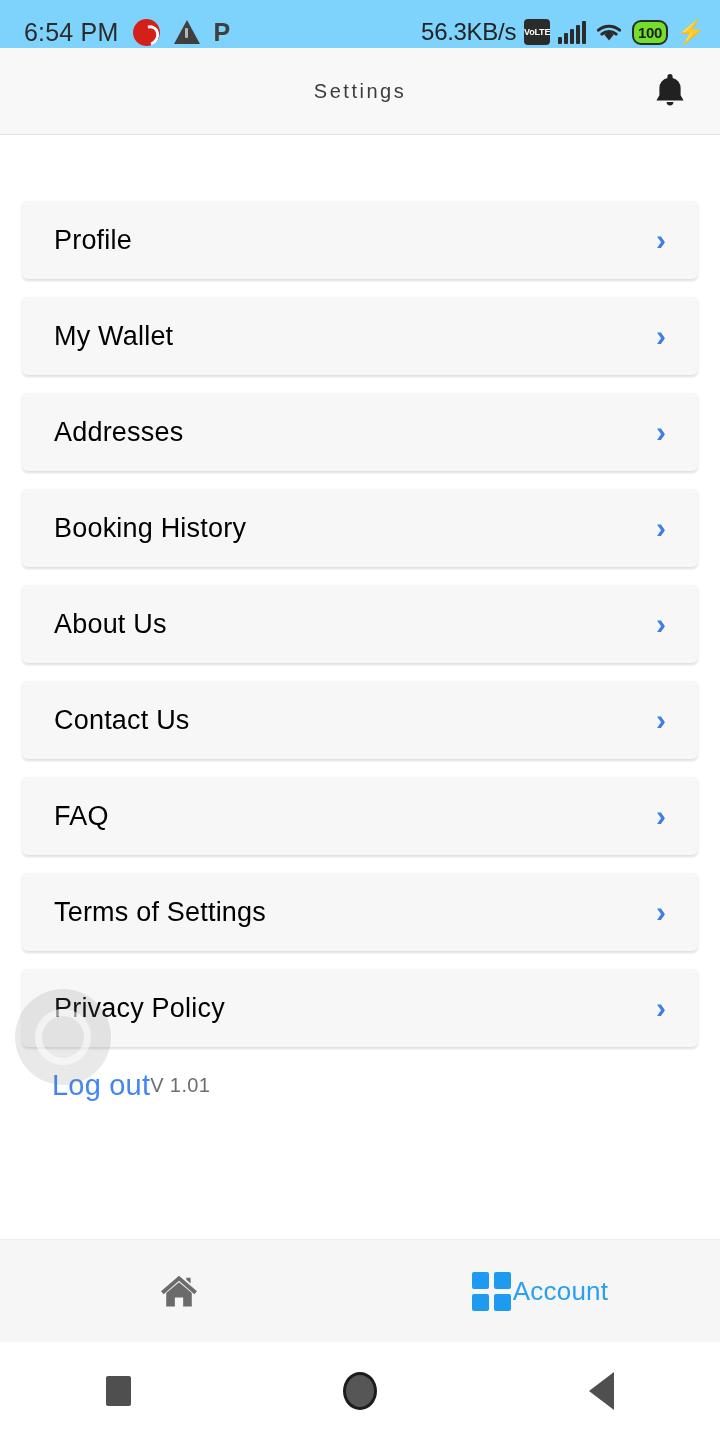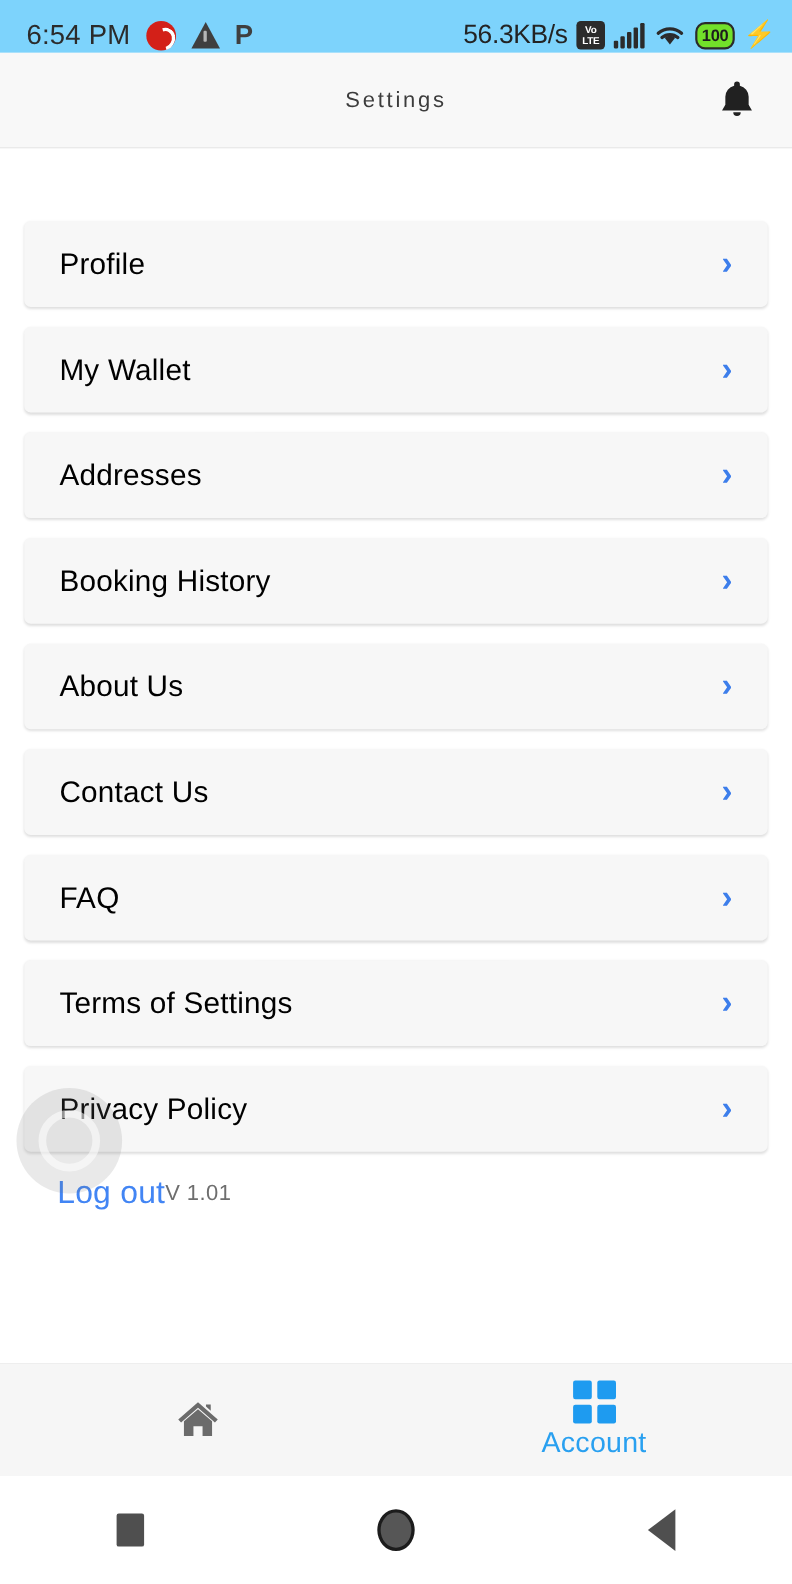--- a/index.html
+++ b/index.html
@@ -107,21 +107,21 @@
   .volte-icon {
     width: 26px;
     height: 26px;
     background: #2b2b2b;
     border-radius: 4px;
     color: #ffffff;
     font-size: 9px;
     font-weight: 700;
     line-height: 10px;
     display: flex;
-    flex-direction: column;
+    flex-direction: row;
     align-items: center;
     justify-content: center;
     letter-spacing: -0.2px;
     flex: 0 0 auto;
   }
   .signal-icon {
     display: flex;
     align-items: flex-end;
     gap: 2px;
     height: 24px;
@@ -273,21 +273,21 @@
   .tabbar {
     height: 102px;
     background: #f6f6f6;
     border-top: 1px solid #eeeeee;
     display: flex;
     flex: 0 0 auto;
   }
   .tab {
     flex: 1 1 50%;
     display: flex;
-    flex-direction: column;
+    flex-direction: row;
     align-items: center;
     justify-content: center;
     gap: 2px;
   }
   .tab-label {
     font-size: 26px;
     color: #29a0f0;
     letter-spacing: 0.2px;
   }
   .grid-icon {

